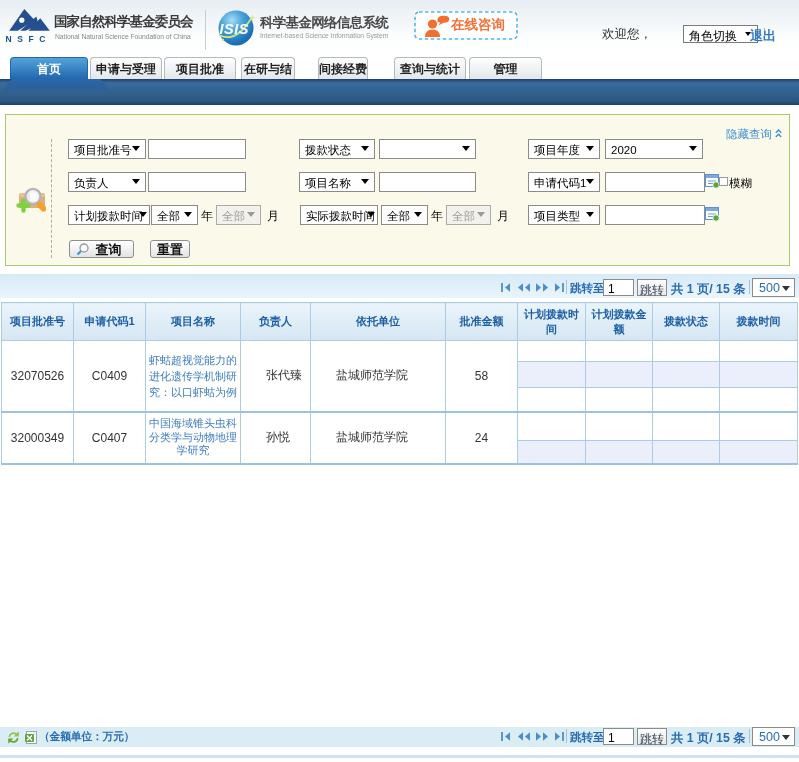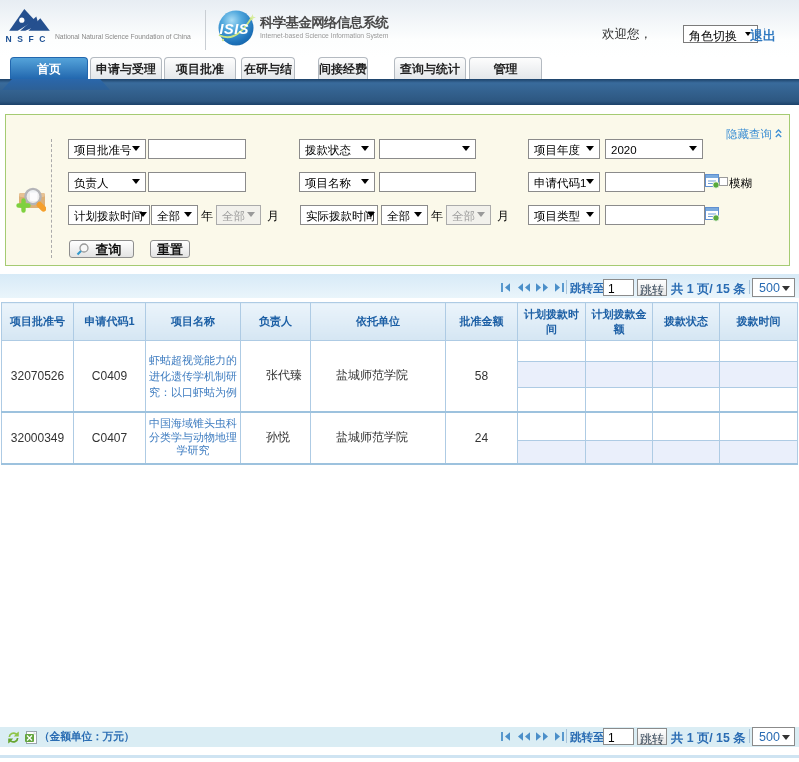--- a/index.html
+++ b/index.html
@@ -66,39 +66,51 @@
 <div class="abs" id="hdr">
   <svg class="abs" style="left:4px;top:8px" width="48" height="36" viewBox="0 0 48 36">
     <path d="M20.3 1 L30.7 12.3 L13.7 22.8 L5.2 22.8 Z" fill="#25508f"></path>
     <path d="M0.5 22.8 L12 10.5 L17 16 L10.5 22.8 Z" fill="#25508f" transform="translate(1,0)" opacity="0"></path>
     <path d="M32.3 8.5 L34.8 16.9 L21.3 22.8 L16.2 22.8 Z" fill="#25508f"></path>
     <path d="M36.3 10.3 L45.8 22.8 L24.5 22.8 Z" fill="#25508f"></path>
     <circle cx="17.8" cy="12.2" r="2.6" fill="#fff"></circle>
     <path d="M13.5 15.5 L19.5 18.5 L16.5 20.5 L12 17.5 Z" fill="#fff" opacity="0"></path>
     <text x="1.5" y="34" font-size="8.5" font-weight="bold" fill="#1c4f93" letter-spacing="5.6" font-family="Liberation Sans">NSFC</text>
   </svg>
+  <div class="abs cn1">国家自然科学基金委员会</div>
   <div class="abs en1">National Natural Science Foundation of China</div>
   <div class="abs" id="hsep"></div>
   <svg class="abs" style="left:216px;top:7px" width="42" height="42" viewBox="0 0 42 42">
     <defs>
       <radialGradient id="g1" cx="38%" cy="28%" r="80%">
         <stop offset="0" stop-color="#a8dcf5"></stop>
           <stop offset="0.35" stop-color="#51a8dd"></stop>
           <stop offset="0.8" stop-color="#1d72ba"></stop>
           <stop offset="1" stop-color="#1563a6"></stop>
       </radialGradient>
     </defs>
     <circle cx="20" cy="21" r="17.5" fill="url(#g1)"></circle>
     <path d="M3 28 Q 20 37 36 10" stroke="#c6e383" stroke-width="1.8" fill="none"></path>
     <path d="M36.5 7 L37.3 9.7 L40 10.5 L37.3 11.3 L36.5 14 L35.7 11.3 L33 10.5 L35.7 9.7 Z" fill="#d8ed9e"></path>
     <circle cx="7" cy="33" r="1.2" fill="#cde58e"></circle>
     <text x="3.5" y="27" font-size="14.5" font-weight="bold" font-style="italic" fill="#fff" font-family="Liberation Sans" letter-spacing="0.5">ISIS</text>
   </svg>
   <div class="abs cn2">科学基金网络信息系统</div>
   <div class="abs en2">Internet-based Science Information System</div>
+  <div class="abs" id="zx">
+    <svg class="abs" style="left:0;top:0" width="104" height="29">
+        <rect x="1" y="1" width="102" height="27" rx="4" fill="none" stroke="#55b7e8" stroke-width="1.6" stroke-dasharray="3.5,2.5"></rect>
+      </svg>
+    <svg class="abs" style="left:9px;top:4px" width="28" height="22" viewBox="0 0 28 22">
+      <circle cx="9.5" cy="9" r="4.6" fill="#f07030"></circle>
+      <path d="M2 22 Q2 14.5 9.5 14.5 Q17 14.5 17 22 Z" fill="#f07030"></path>
+      <path d="M14.5 6.5 Q13.5 1.5 19.5 0.8 Q26 0.3 26.3 4 Q26.6 7.5 20.5 7.8 L15.5 10.5 L17.3 7.4 Q15 7.4 14.5 6.5 Z" fill="#f07030"></path>
+    </svg>
+    <div class="abs t">在线咨询</div>
+  </div>
   <div class="abs" id="welcome">欢迎您，</div>
   <div class="abs" id="rolesel">角色切换<span class="arr"></span></div>
   <div class="abs" id="vsep2">|</div>
   <div class="abs" id="logout">退出</div>
 </div>
 
 <div class="abs tab act" style="left:10px;width:78px;">首页</div>
 <div class="abs tab" style="left:90px;width:72px;">申请与受理</div>
 <div class="abs tab" style="left:164px;width:72px;">项目批准</div>
 <div class="abs tab" style="left:241px;width:54px;">在研与结题</div>

